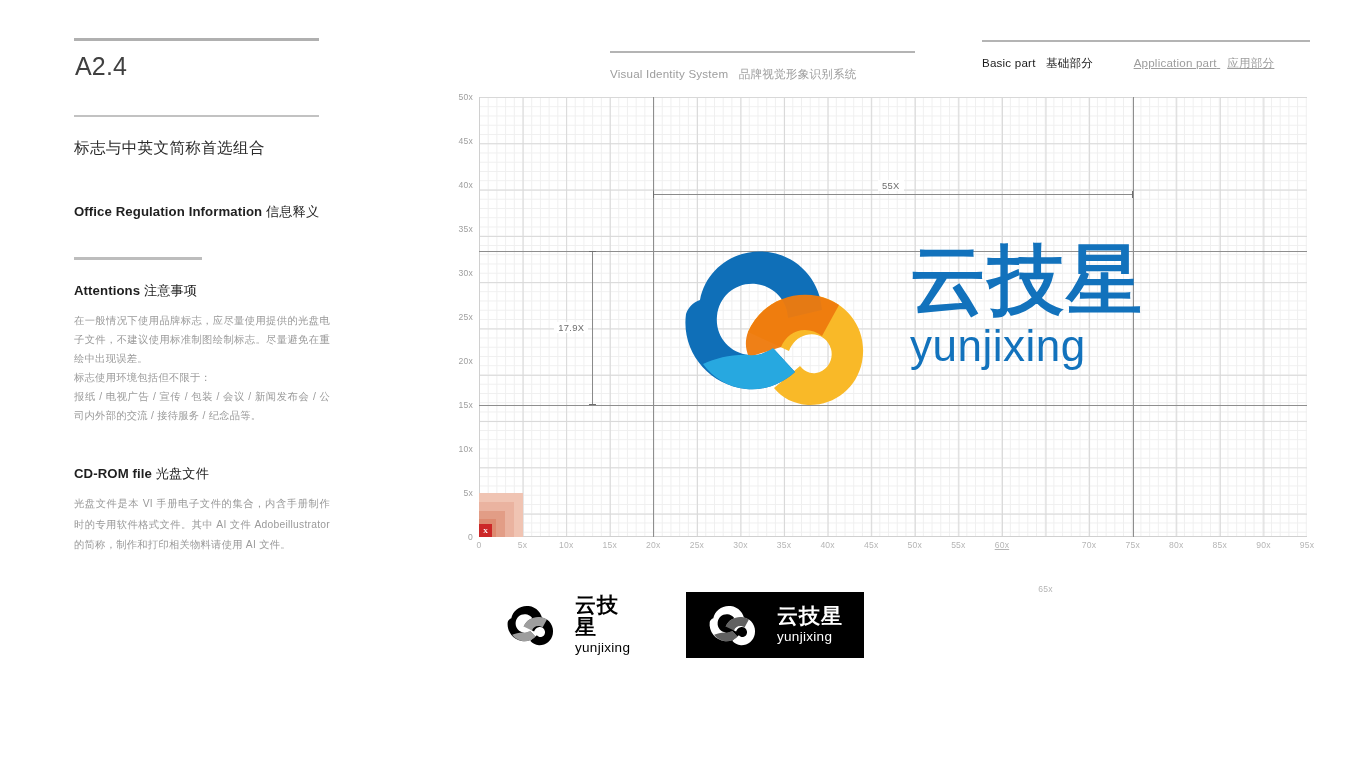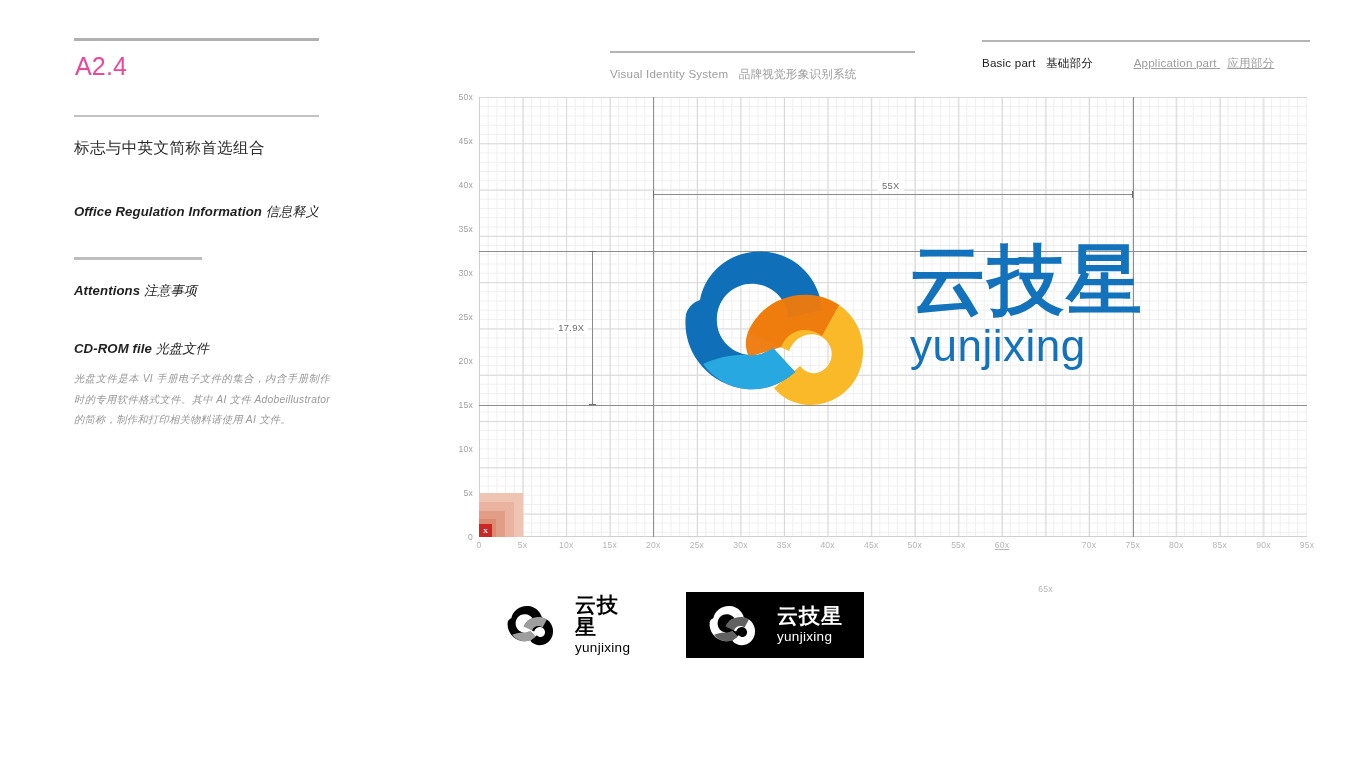--- a/index.html
+++ b/index.html
@@ -13,29 +13,29 @@
   .page { position: relative; width: 1366px; height: 768px; background:#fff; }
 
   
   .left-col { position: absolute; left: 74px; top: 38px; width: 256px; }
 
   .rule-top { height: 3px; background: #b0b0b0; width: 245px; }
   .rule-mid { height: 2px; background: #c2c2c2; width: 245px; margin-top: 34px; }
   .rule-short { height: 3px; background: #bdbdbd; width: 128px; }
 
   .chapter-no {
-    font-size: 25px; color: #ec4899; letter-spacing: .2px;
+    font-size: 25px; color: #404040; letter-spacing: .2px;
     margin: 11px 0 0 1px; font-weight: 400;
   }
   .chapter-title {
     font-size: 15.5px; color: #2c2c2c; letter-spacing: .4px;
     margin-top: 21px; font-weight: 400;
   }
 
-  .sec { margin-top: 44px; font-style: italic; }
+  .sec { margin-top: 44px; }
   .sec-head {
     font-size: 13.2px; color: #1f1f1f; font-weight: 600;
     letter-spacing: .1px; margin-bottom: 11px;
   }
   .sec-head .cn { font-weight: 500; }
   .sec-body {
     font-size: 10.3px; line-height: 1.85;
     color: #9a9a9a; letter-spacing: .25px;
     text-align: justify;
   }
@@ -160,20 +160,25 @@
         <span>Office Regulation Information</span>
         <span class="cn">信息释义</span>
       </div>
     </div>
 
     <div class="sec sec-attentions">
       <div class="rule-short"></div>
       <div class="sec-head">
         <span>Attentions</span>
         <span class="cn">注意事项</span>
+      </div>
+      <div class="sec-body">
+        <p>在一般情况下使用品牌标志，应尽量使用提供的光盘电子文件，不建议使用标准制图绘制标志。尽量避免在重绘中出现误差。</p>
+        <p>标志使用环境包括但不限于：</p>
+        <p>报纸 / 电视广告 / 宣传 / 包装 / 会议 / 新闻发布会 / 公司内外部的交流 / 接待服务 / 纪念品等。</p>
       </div>
     </div>
 
     <div class="sec sec-cd">
       <div class="sec-head">
         <span>CD-ROM file</span>
         <span class="cn">光盘文件</span>
       </div>
       <div class="sec-body">
         <p>光盘文件是本 VI 手册电子文件的集合，内含手册制作时的专用软件格式文件。其中 AI 文件 Adobeillustrator 的简称，制作和打印相关物料请使用 AI 文件。</p>

